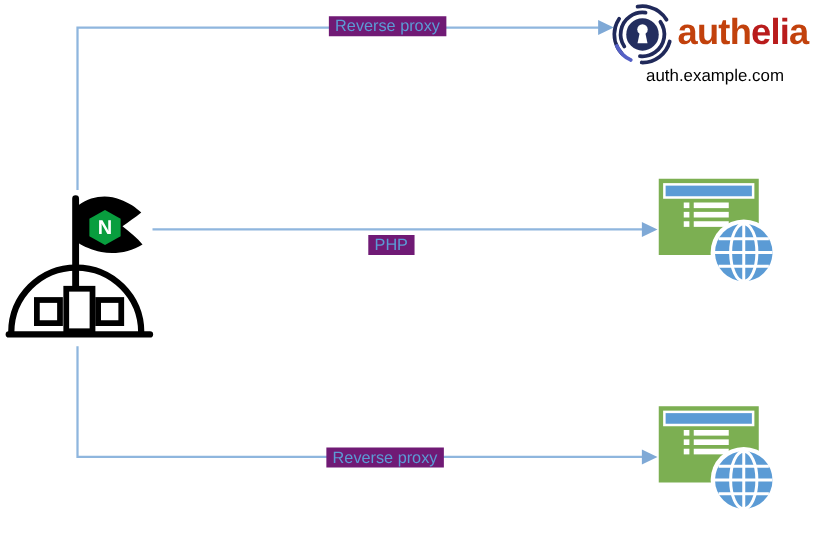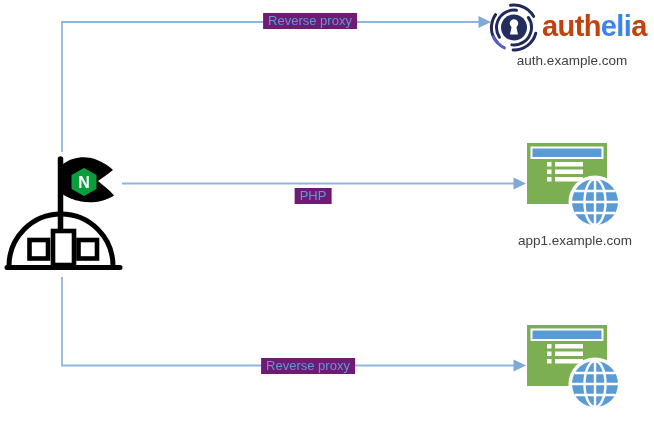--- a/index.html
+++ b/index.html
@@ -8,35 +8,35 @@
     overflow:hidden;font-family:"Liberation Sans",sans-serif;
   }
   #diagram-svg{position:absolute;left:0;top:0;}
   .edge-label{
     position:absolute;transform:translate(-50%,-50%);
     background:#701a75;padding:0 5px;white-space:nowrap;
     font-size:13px;color:#5b9bd5;line-height:16px;
   }
   .domain-label{
     position:absolute;transform:translate(-50%,-50%);
-    white-space:nowrap;font-size:13.5px;color:#404040;line-height:17px;
+    white-space:nowrap;font-size:13.5px;color:#000000;line-height:17px;
   }
   #lbl-conn-top{left:310px;top:21px;}
   #lbl-conn-mid{left:313px;top:196px;}
   #lbl-conn-bottom{left:308px;top:366px;}
   #lbl-auth-domain{left:572px;top:60px;}
   #lbl-app1-domain{left:575px;top:240px;}
   #lbl-app2-domain{left:575px;top:424px;}
   .authelia-wordmark{
     position:absolute;left:542px;top:9px;
     font-size:29px;font-weight:bold;letter-spacing:-0.6px;
     white-space:nowrap;line-height:34px;
   }
   .wm-dark{color:#c2410c;}
-  .wm-light{color:#3b82f6;}
+  .wm-light{color:#b91c1c;}
 </style>
 </head>
 <body>
 
 <div id="canvas">
 
   <svg id="diagram-svg" width="654" height="442" viewBox="0 0 654 442">
 
     <defs>
       <g id="webapp-icon">
@@ -109,14 +109,13 @@
 
   <div class="authelia-wordmark">
     <span class="wm-dark">auth</span><span class="wm-light">eli</span><span class="wm-dark">a</span>
   </div>
 
   <div class="edge-label" id="lbl-conn-top">Reverse proxy</div>
   <div class="edge-label" id="lbl-conn-mid">PHP</div>
   <div class="edge-label" id="lbl-conn-bottom">Reverse proxy</div>
 
   <div class="domain-label" id="lbl-auth-domain">auth.example.com</div>
-  <div class="domain-label" id="lbl-app1-domain">app1.example.com</div>
 </div>
 
 </body></html>

